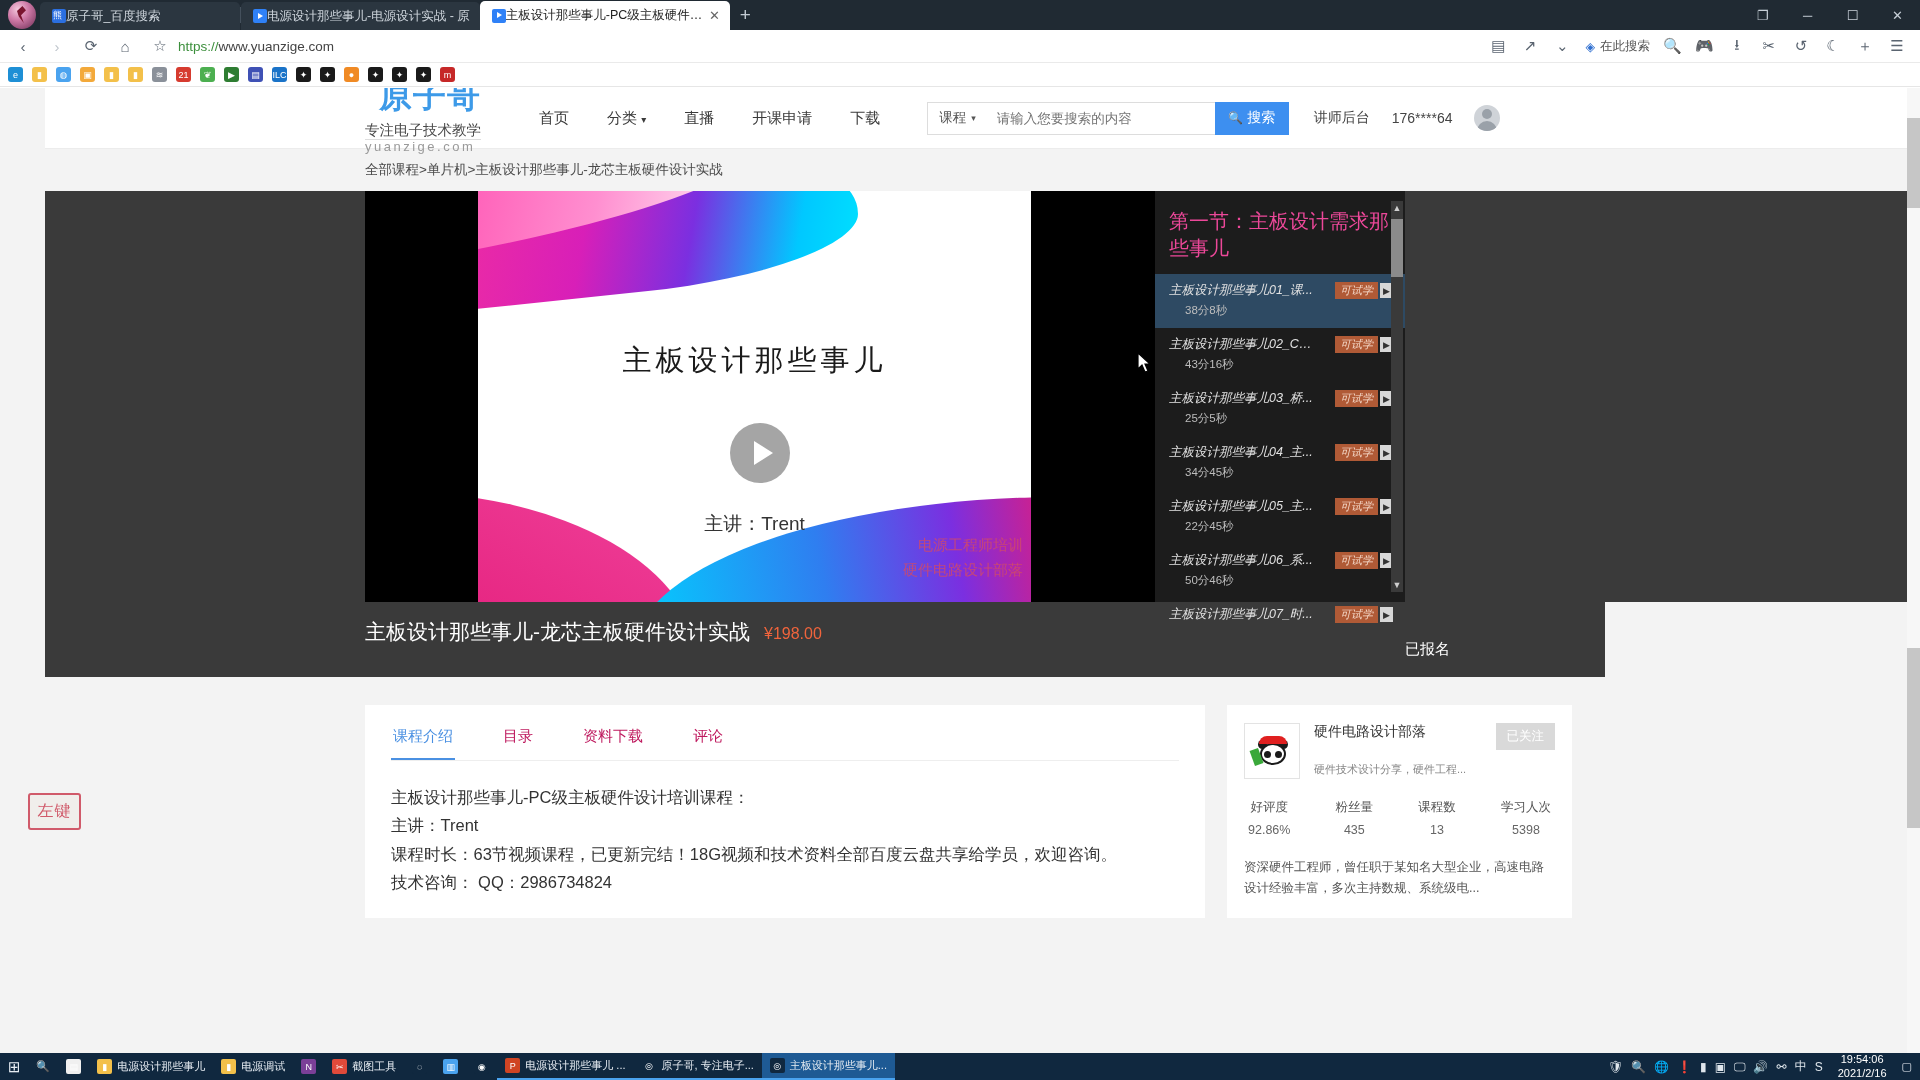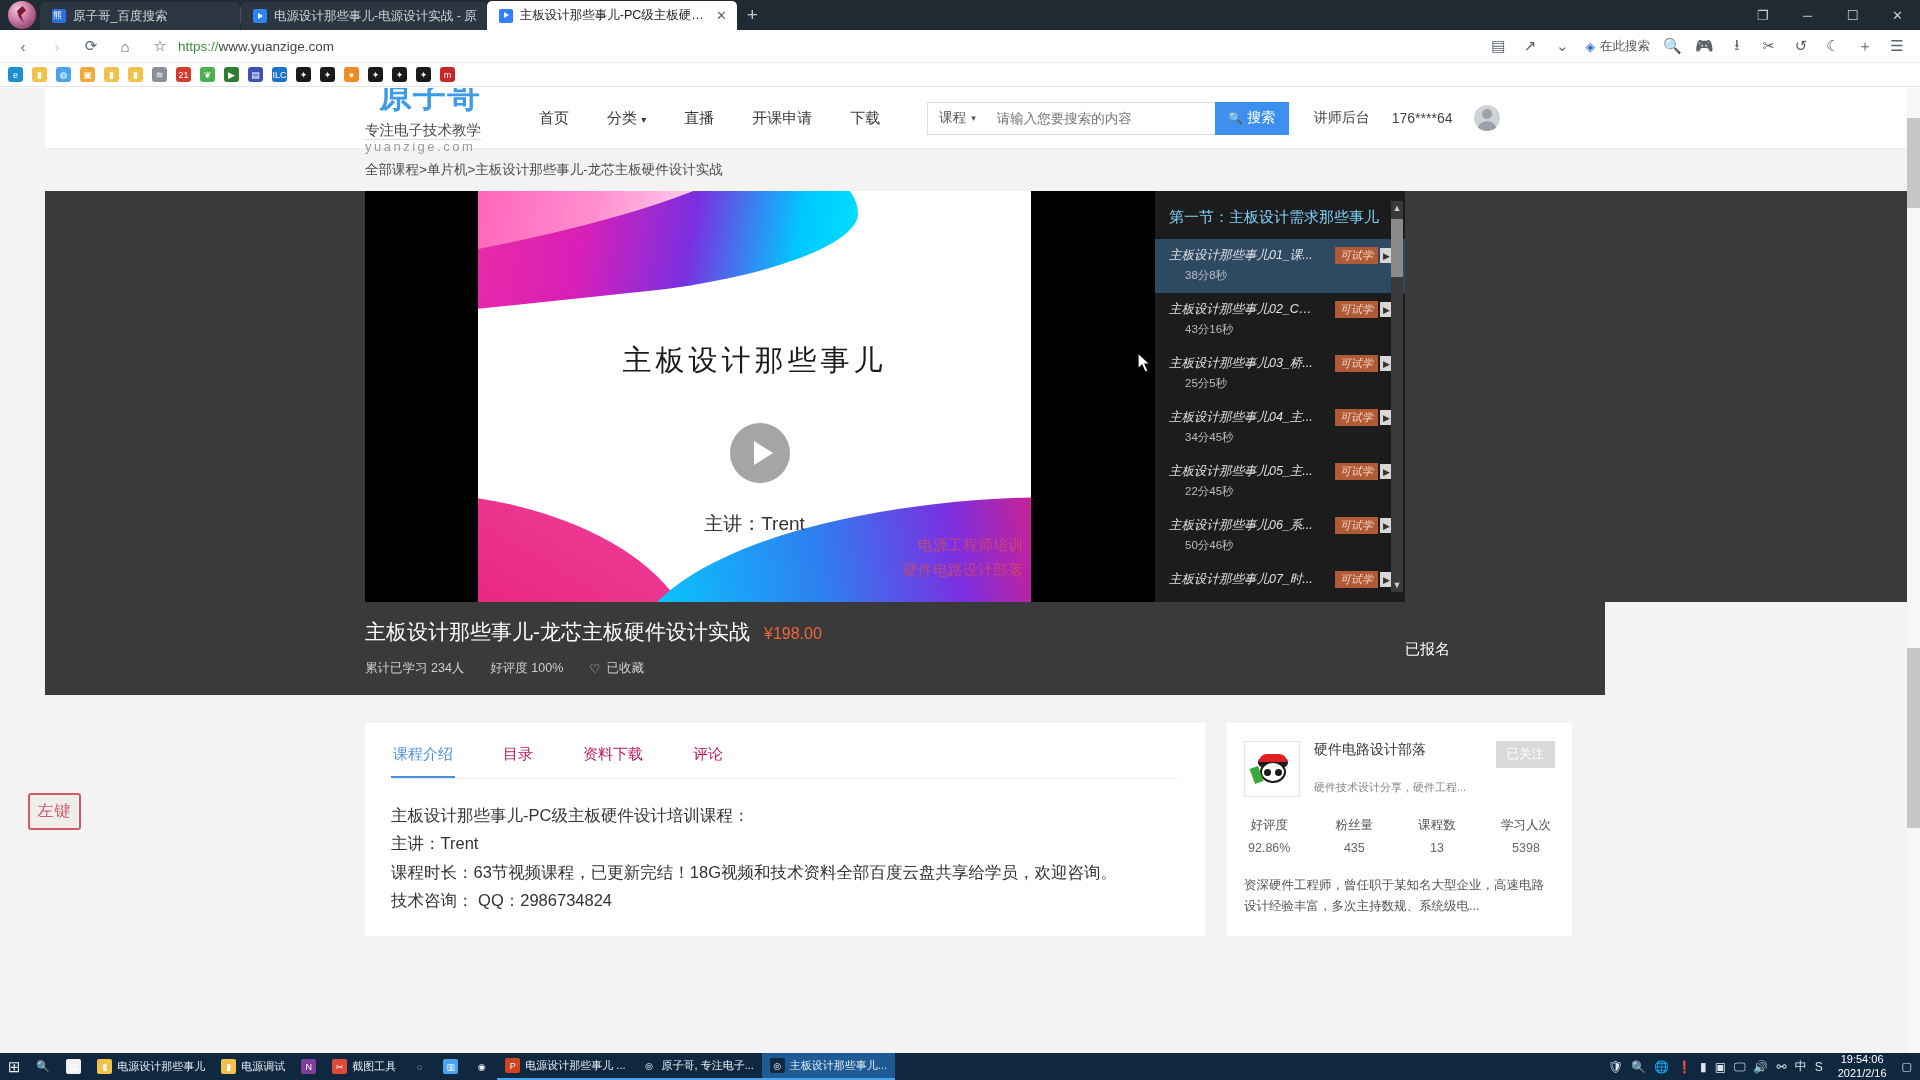--- a/index.html
+++ b/index.html
@@ -9,21 +9,21 @@
 
   
   #browser { position:absolute; left:0; top:0; width:1920px; height:1053px; background:#fff; }
 
   
   .tabstrip { position:relative; height:30px; background:#202a33; display:flex; align-items:flex-end; }
   .logo-orb { width:28px; height:28px; margin:0 4px 1px 8px; border-radius:50%;
     background:radial-gradient(circle at 35% 30%,#f3c9dd 0%,#d07ba8 40%,#6b2b52 100%); position:relative; flex:none;}
   .logo-orb:after{content:""; position:absolute; left:9px; top:5px; width:9px; height:17px;
     background:#7a1530; clip-path:polygon(60% 0,100% 25%,45% 55%,75% 100%,20% 62%,0 30%); }
-  .tab { height:28px; display:flex; align-items:center; gap:7px; padding:0 10px 0 12px;
+  .tab { height:28px; display:flex; align-items:center; padding:0 10px 0 12px;
     font-size:12.5px; color:#cfd6dd; max-width:250px; min-width:200px; position:relative;
     border-top-left-radius:5px; border-top-right-radius:5px; flex:none; }
   .tab .tt { white-space:nowrap; overflow:hidden; text-overflow:ellipsis; flex:1; }
   .tab.active { background:#fff; color:#222; height:29px; }
   .tab.inactive { background:#2b3640; }
   .tab-sep { width:1px; height:16px; background:#44505c; align-self:center; }
   .fav { width:14px; height:14px; flex:none; border-radius:2px; display:inline-block; }
   .fav.baidu { background:#2b6fe0; position:relative; }
   .fav.baidu:after { content:"熊"; font-size:9px; color:#fff; position:absolute; left:1px; top:0px; }
   .fav.vid { background:#2f81f7; position:relative; }
@@ -100,21 +100,21 @@
   .slide-title { position:absolute; left:0; right:0; top:150px; text-align:center;
      font-size:29px; color:#1a1a1a; letter-spacing:4px; font-family:"DejaVu Sans",sans-serif; }
   .slide-sub { position:absolute; left:0; right:0; top:320px; text-align:center; font-size:19px; color:#333; }
   .playbtn { position:absolute; left:50%; top:232px; transform:translateX(-50%);
      width:60px; height:60px; border-radius:50%; background:rgba(130,130,130,.72); cursor:pointer; }
   .playbtn:after { content:""; position:absolute; left:24px; top:18px;
      border-left:19px solid #fff; border-top:12px solid transparent; border-bottom:12px solid transparent; }
   .wm { position:absolute; right:8px; font-size:15px; color:#d04a6a; opacity:.85; }
 
   .lessons { width:250px; background:#1c1c1c; position:relative; }
-  .lesson-head { color:#7dd3fc; font-size:15px; padding:17px 14px 12px; }
+  .lesson-head { color:#ec4899; font-size:20px; padding:17px 14px 12px; }
   .llist { height:353px; overflow:hidden; }
   .litem { padding:8px 12px 10px 14px; cursor:pointer; }
   .litem.sel { background:#2e4a63; }
   .litem-top { display:flex; align-items:center; justify-content:space-between; gap:6px;font-style:italic; }
   .litem-name { font-size:12.5px; color:#e2e2e2; white-space:nowrap; overflow:hidden;
      text-overflow:ellipsis; max-width:145px; }
   .trybadge { display:flex; align-items:center; gap:2px; flex:none; }
   .trybadge span.t { background:#b05a36; color:#f5d9c9; font-size:11px; padding:1px 5px; }
   .trybadge span.p { background:#d7d7d7; color:#333; font-size:9px; width:13px; height:15px;
      display:flex; align-items:center; justify-content:center; }
@@ -430,28 +430,20 @@
           </div>
         </div>
       </div>
 
       <div class="course-bar">
         <div class="cb-left">
           <div class="ctitle">
             <span>主板设计那些事儿-龙芯主板硬件设计实战</span>
             <span class="cprice">¥198.00</span>
           </div>
-          <div class="cmeta">
-            <span>累计已学习 234人</span>
-            <span>好评度 100%</span>
-            <span class="fav-i">
-              <span>♡</span>
-              <span>已收藏</span>
-            </span>
-          </div>
         </div>
         <div class="enrolled">已报名</div>
       </div>
 
       <div class="lower">
         <div class="card maincard">
           <div class="tabs">
             <div class="tab-i on">课程介绍</div>
             <div class="tab-i">目录</div>
             <div class="tab-i">资料下载</div>

